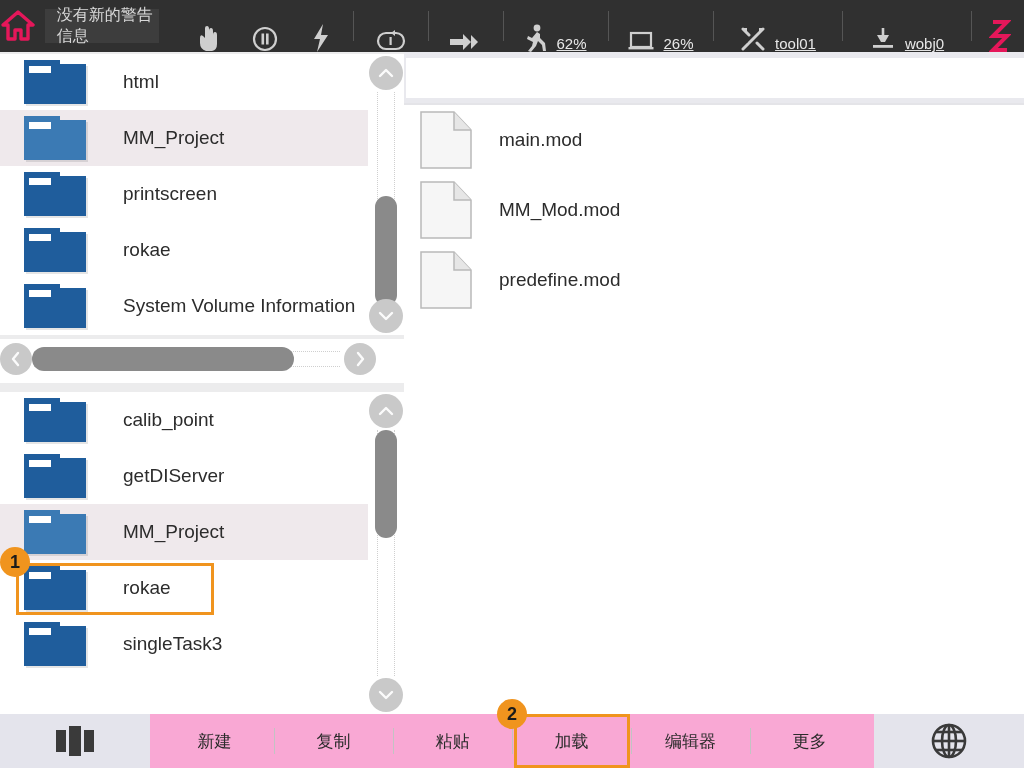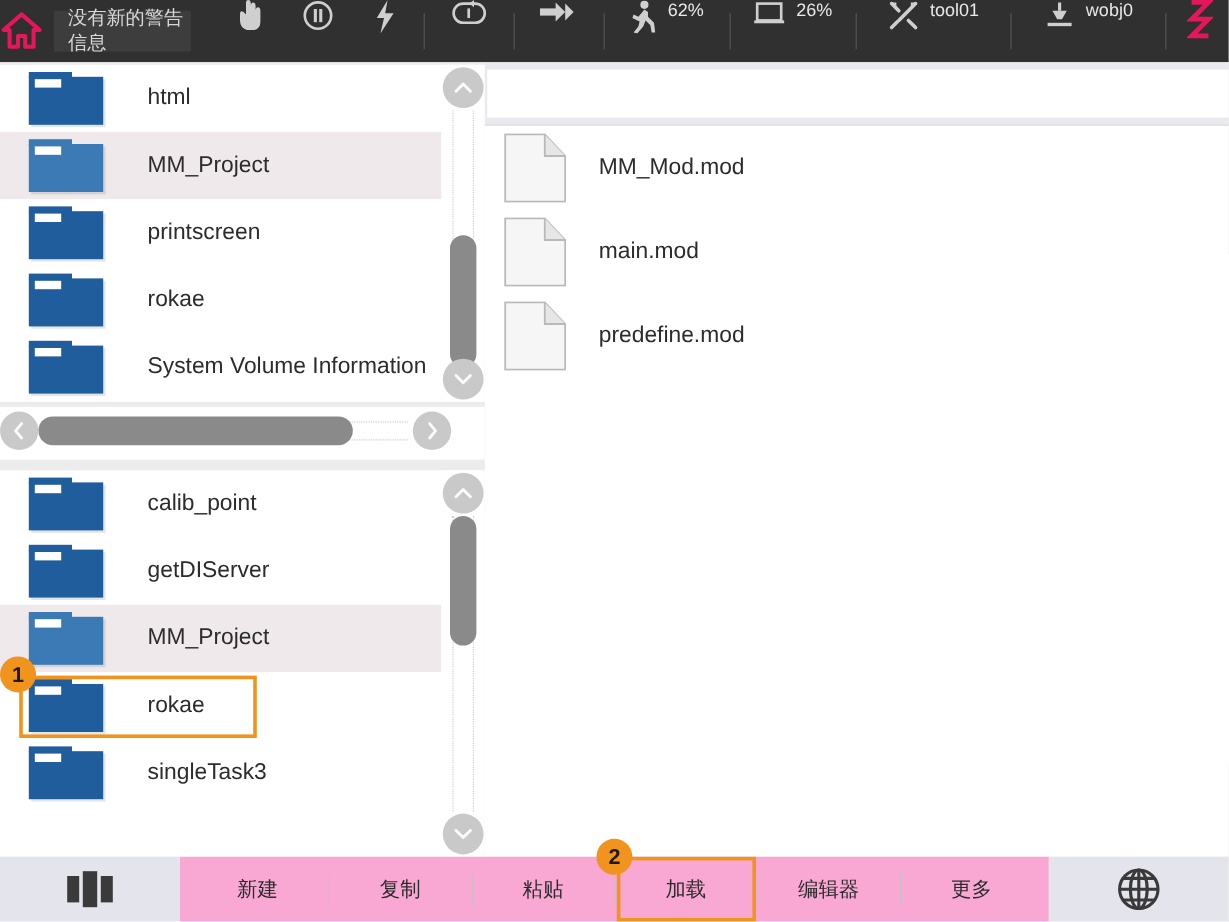--- a/index.html
+++ b/index.html
@@ -23,22 +23,22 @@
   }
   .alert-field {
     width: 185px; height: 34px; margin-left: 8px;
     background: #3d3d3d;
     display: flex; align-items: center;
     padding-left: 12px;
     color: #d8d8d8; font-size: 16px;
   }
   .tb-group { display: flex; align-items: center; height: 52px; }
   .tb-item {
-    display: flex; align-items: flex-start; justify-content: center;
-    height: 52px; color: #e2e2e2;
+    display: flex; align-items: flex-end; justify-content: center;
+    height: 52px; color: #e2e2e2; text-decoration: underline;
   }
   .tb-sep {
     width: 1px; height: 30px; background: #555; margin: 0 4px;
   }
   .tb-label { color: #e8e8e8; font-size: 15px; margin-left: 9px; white-space: nowrap; }
   .icon-svg { display: block; }
 
   
   .body-area {
     position: absolute; left: 0; top: 52px; width: 1024px; height: 662px;
@@ -462,30 +462,30 @@
       <div class="right-divider"></div>
 
       <div class="file-list">
         <div class="frow">
           <div class="fileicon">
             <svg width="52" height="58" viewBox="0 0 52 58">
               <path d="M1 1 L34 1 L51 19 L51 57 L1 57 Z" fill="#f6f6f6" stroke="#b9b9b9" stroke-width="1.5"></path>
               <path d="M34 1 L34 19 L51 19" fill="#e6e6e6" stroke="#b9b9b9" stroke-width="1.5"></path>
             </svg>
           </div>
-          <span class="flabel">MM_Mod.mod</span>
+          <span class="flabel">main.mod</span>
         </div>
         <div class="frow">
           <div class="fileicon">
             <svg width="52" height="58" viewBox="0 0 52 58">
               <path d="M1 1 L34 1 L51 19 L51 57 L1 57 Z" fill="#f6f6f6" stroke="#b9b9b9" stroke-width="1.5"></path>
               <path d="M34 1 L34 19 L51 19" fill="#e6e6e6" stroke="#b9b9b9" stroke-width="1.5"></path>
             </svg>
           </div>
-          <span class="flabel">main.mod</span>
+          <span class="flabel">MM_Mod.mod</span>
         </div>
         <div class="frow">
           <div class="fileicon">
             <svg width="52" height="58" viewBox="0 0 52 58">
               <path d="M1 1 L34 1 L51 19 L51 57 L1 57 Z" fill="#f6f6f6" stroke="#b9b9b9" stroke-width="1.5"></path>
               <path d="M34 1 L34 19 L51 19" fill="#e6e6e6" stroke="#b9b9b9" stroke-width="1.5"></path>
             </svg>
           </div>
           <span class="flabel">predefine.mod</span>
         </div>

